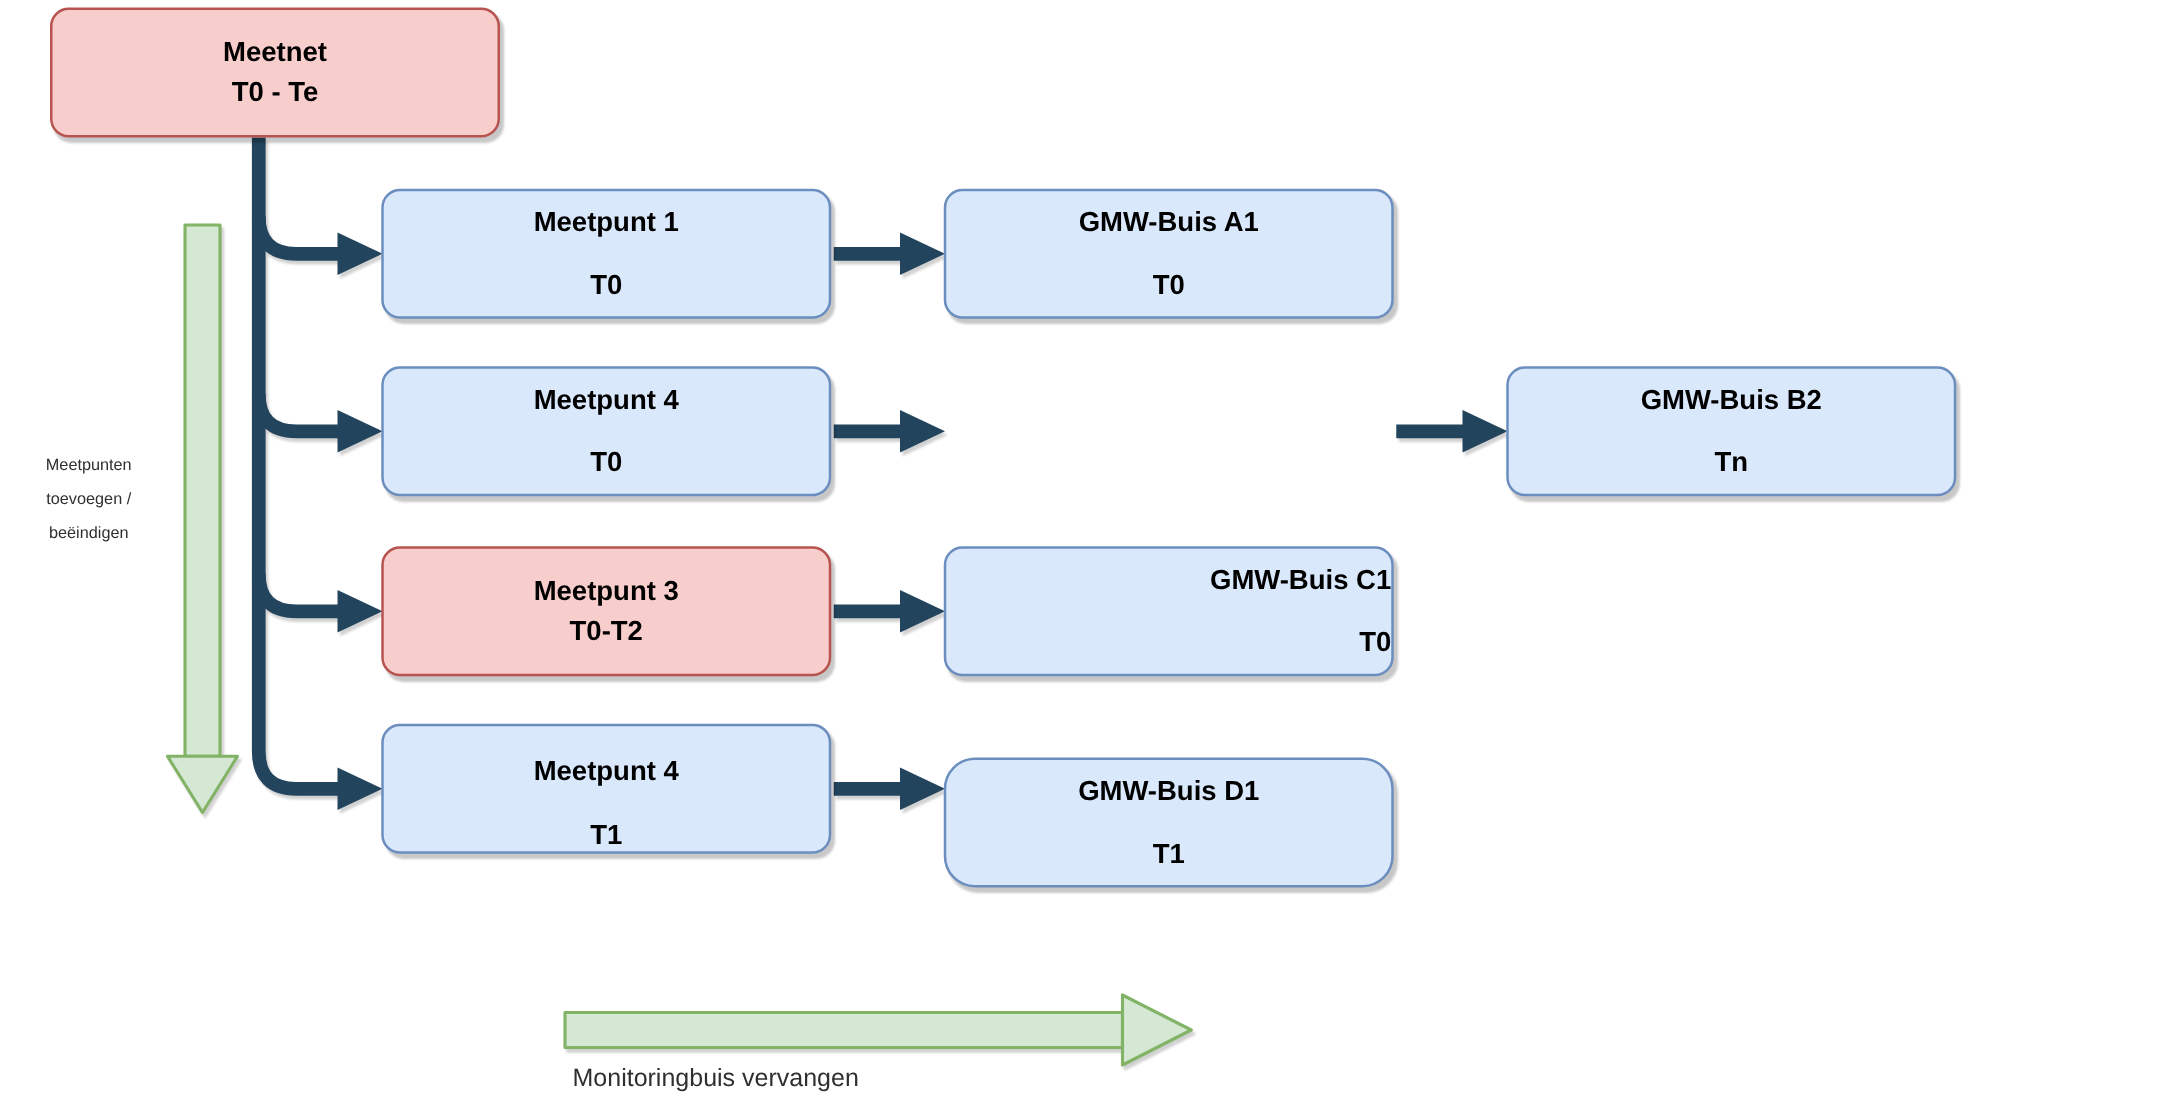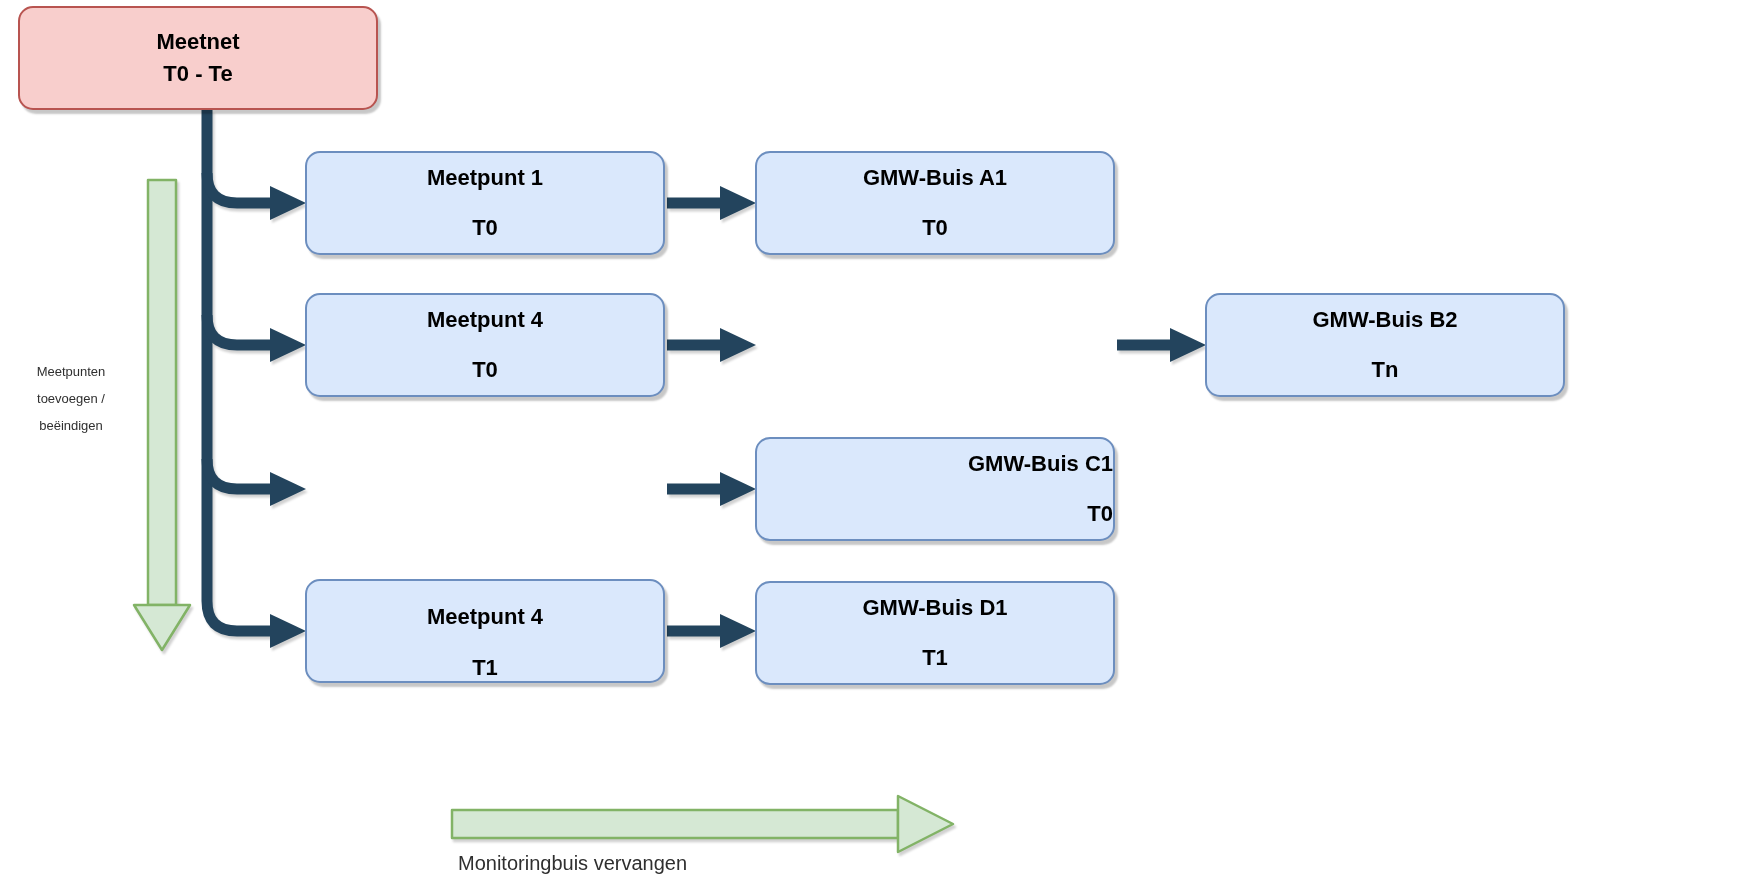--- a/index.html
+++ b/index.html
@@ -128,21 +128,21 @@
       <path class="connector-stroke" d="M667,489 H722"></path>
       <polygon class="connector-head" points="720,472 756,489 720,506"></polygon>
       <path class="connector-stroke" d="M667,631 H722"></path>
       <polygon class="connector-head" points="720,614 756,631 720,648"></polygon>
 
       <path class="connector-stroke" d="M1117,345 H1172"></path>
       <polygon class="connector-head" points="1170,328 1206,345 1170,362"></polygon>
     </g>
   </svg>
 
-  <div class="node red" style="left:18px; top:6px;">
+  <div class="node red" style="left:40px; top:6px;">
     <div class="line">Meetnet</div>
     <div class="line">T0 - Te</div>
   </div>
 
   <div class="node blue" style="left:305px; top:151px;">
     <div class="line">Meetpunt 1</div>
     <div class="line">T0</div>
   </div>
   <div class="node blue" style="left:755px; top:151px;">
     <div class="line">GMW-Buis A1</div>
@@ -151,30 +151,34 @@
 
   <div class="node blue" style="left:305px; top:293px;">
     <div class="line">Meetpunt 4</div>
     <div class="line">T0</div>
   </div>
   <div class="node blue" style="left:1205px; top:293px;">
     <div class="line">GMW-Buis B2</div>
     <div class="line">Tn</div>
   </div>
 
+  <div class="node red" style="left:305px; top:437px;">
+    <div class="line">Meetpunt 3</div>
+    <div class="line">T0-T2</div>
+  </div>
   <div class="node blue" style="left:755px; top:437px;align-items:flex-end;">
     <div class="line">GMW-Buis C1</div>
     <div class="line">T0</div>
   </div>
 
   <div class="node blue" style="left:305px; top:579px;justify-content:flex-end;">
     <div class="line">Meetpunt 4</div>
     <div class="line">T1</div>
   </div>
-  <div class="node blue" style="left:755px; top:581px;">
+  <div class="node blue" style="left:755px; top:606px;border-radius:25px;">
     <div class="line">GMW-Buis D1</div>
     <div class="line">T1</div>
   </div>
 
   <div class="left-label">
     <span>Meetpunten</span>
     <span>toevoegen /</span>
     <span>beëindigen</span>
   </div>
   <div class="bottom-label">Monitoringbuis vervangen</div>

